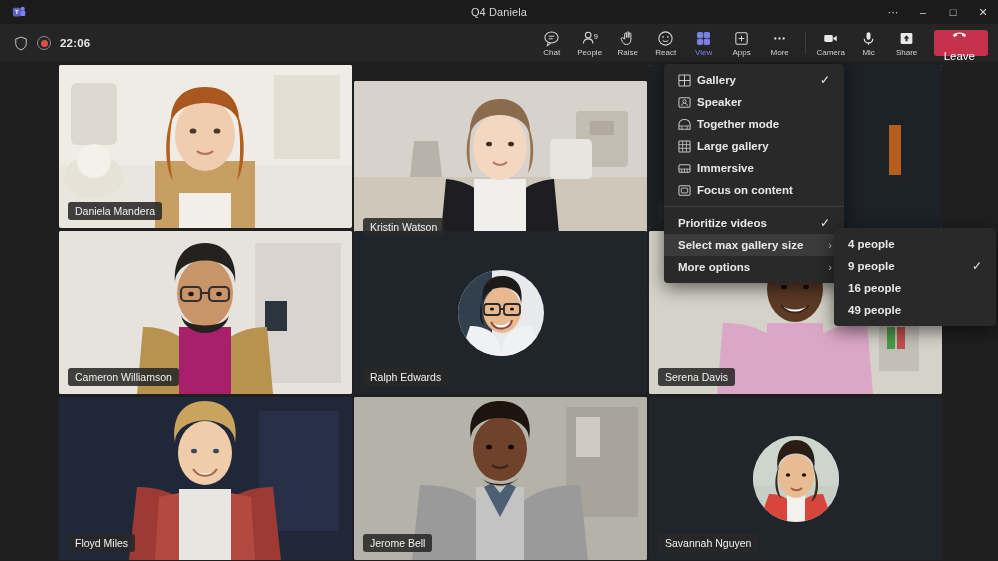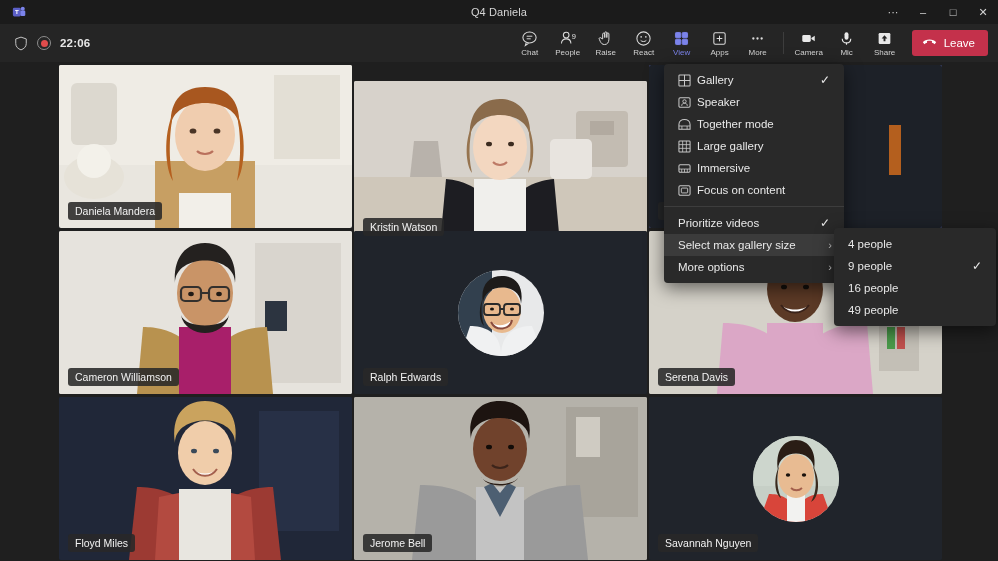--- a/index.html
+++ b/index.html
@@ -90,21 +90,21 @@
   }
   .tb-sep {
     width: 1px; height: 22px; background: #3d3d3d;
     margin: 0 6px;
   }
   .leave-btn {
     margin-left: 8px;
     height: 26px; padding: 0 13px 0 10px;
     background: #c4314b; border-radius: 3px;
     display: flex; align-items: center; gap: 7px;
-    color: #fff; font-size: 11.5px;
+    color: #fff; font-size: 11.5px; flex-direction: column;
   }
 
   
   .stage {
     position: absolute; top: 62px; left: 0;
     width: 998px; height: 499px;
     background: #1f1f1f;
   }
   .tile {
     position: absolute;
@@ -148,21 +148,21 @@
     position: relative;
     cursor: default;
   }
   .menu-item.hovered { background: #3b3b3b; }
   .menu-item .mi-ic {
     width: 19px; height: 14px;
     display: flex; align-items: center;
     flex: 0 0 auto;
     color: #c8c8c8;
   }
-  .menu-item .mi-lb { flex: 1 1 auto; white-space: nowrap; }
+  .menu-item .mi-lb { flex: 1 1 auto; white-space: nowrap; font-weight: bold; }
   .menu-item .mi-chk { width: 14px; text-align: center; color: #e8e8e8; font-size: 12px; }
   .menu-item .mi-arrow { width: 12px; text-align: right; color: #c8c8c8; font-size: 11px; }
   .menu-divider { height: 1px; background: #3d3d3d; margin: 5px 0; }
 
   .menu-view { left: 664px; top: 64px; width: 180px; }
   .menu-sub  { left: 834px; top: 228px; width: 162px; }
   .menu-sub .menu-item { padding-left: 14px; }
 </style>
 </head>
 <body>

